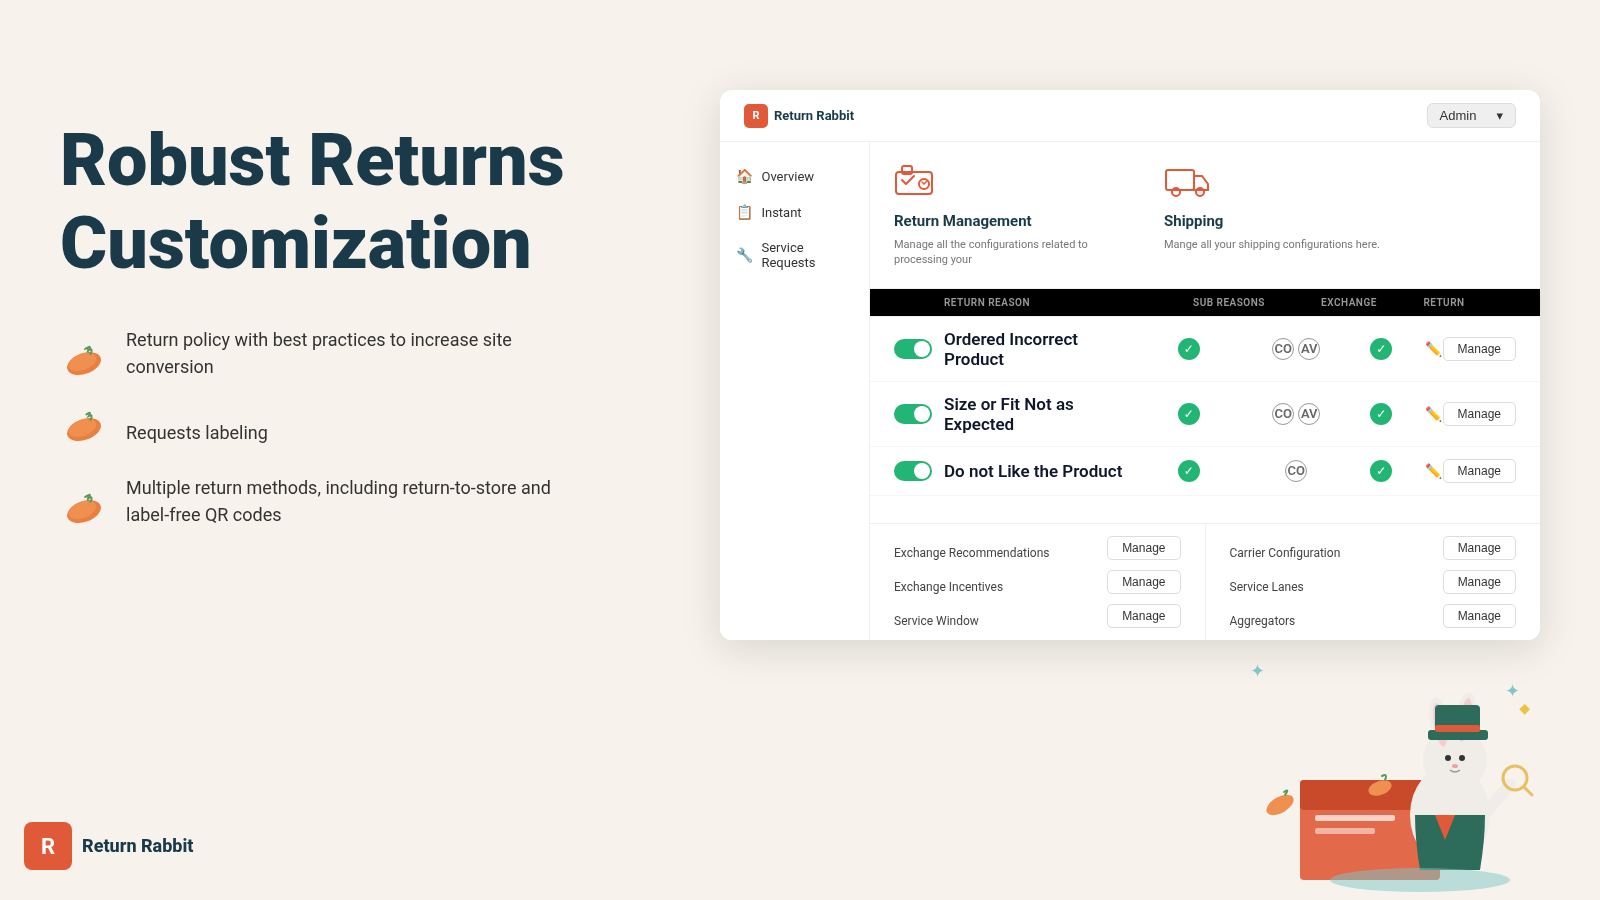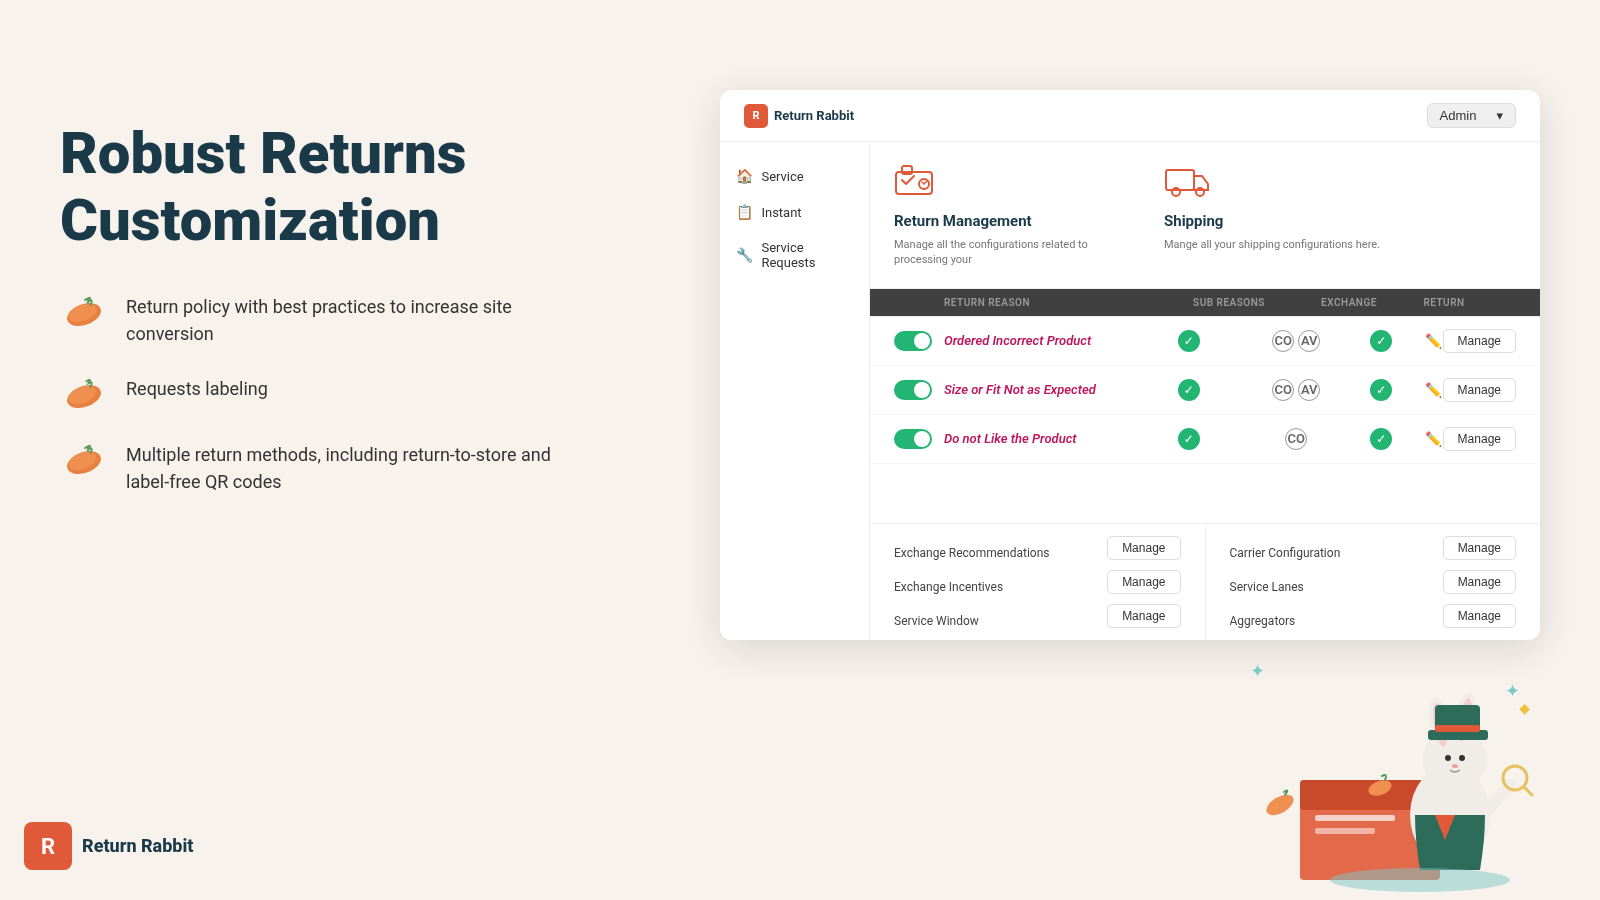--- a/index.html
+++ b/index.html
@@ -14,36 +14,36 @@
 
     
     .left-section {
       position: absolute;
       left: 60px;
       top: 120px;
       width: 520px;
     }
 
     .main-heading {
-      font-size: 58px;
+      font-size: 72px;
       font-weight: 900;
       color: #1a3a4a;
       line-height: 1.15;
       margin-bottom: 40px;
     }
 
     .feature-list {
       display: flex;
       flex-direction: column;
       gap: 28px;
     }
 
     .feature-item {
       display: flex;
-      align-items: flex-start;
+      align-items: flex-end;
       gap: 18px;
     }
 
     .carrot-icon {
       width: 48px;
       height: 36px;
       flex-shrink: 0;
       margin-top: 2px;
     }
 
@@ -228,21 +228,21 @@
       overflow: hidden;
       display: flex;
       flex-direction: column;
     }
 
     .table-header-row {
       display: flex;
       align-items: center;
       padding: 8px 24px;
       border-bottom: 1px solid #eee;
-      background: #404040;
+      background: #000000;
     }
 
     .th {
       font-size: 10px;
       font-weight: 600;
       color: #999;
       text-transform: uppercase;
       letter-spacing: 0.5px;
     }
 
@@ -284,24 +284,23 @@
       width: 16px;
       height: 16px;
       border-radius: 50%;
       background: white;
       top: 2px;
       right: 2px;
     }
 
     .row-reason {
       width: 208px;
-      font-size: 13px;
+      font-size: 17px;
       font-weight: 600;
-      color: #be185d;
-      font-style: italic;
+      color: #0f172a;
     }
 
     .row-sub {
       width: 130px;
       display: flex;
       justify-content: center;
     }
 
     .row-exchange {
       width: 110px;
@@ -485,21 +484,21 @@
       <span>Admin</span>
       <span>▾</span>
     </button>
   </div>
 
   <div class="window-body">
 
     <div class="window-sidebar">
       <div class="sidebar-item">
         <span class="sidebar-icon">🏠</span>
-        <span>Service</span>
+        <span>Overview</span>
       </div>
       <div class="sidebar-item">
         <span class="sidebar-icon">📋</span>
         <span>Instant</span>
       </div>
       <div class="sidebar-item">
         <span class="sidebar-icon">🔧</span>
         <span>Service Requests</span>
       </div>
     </div>

